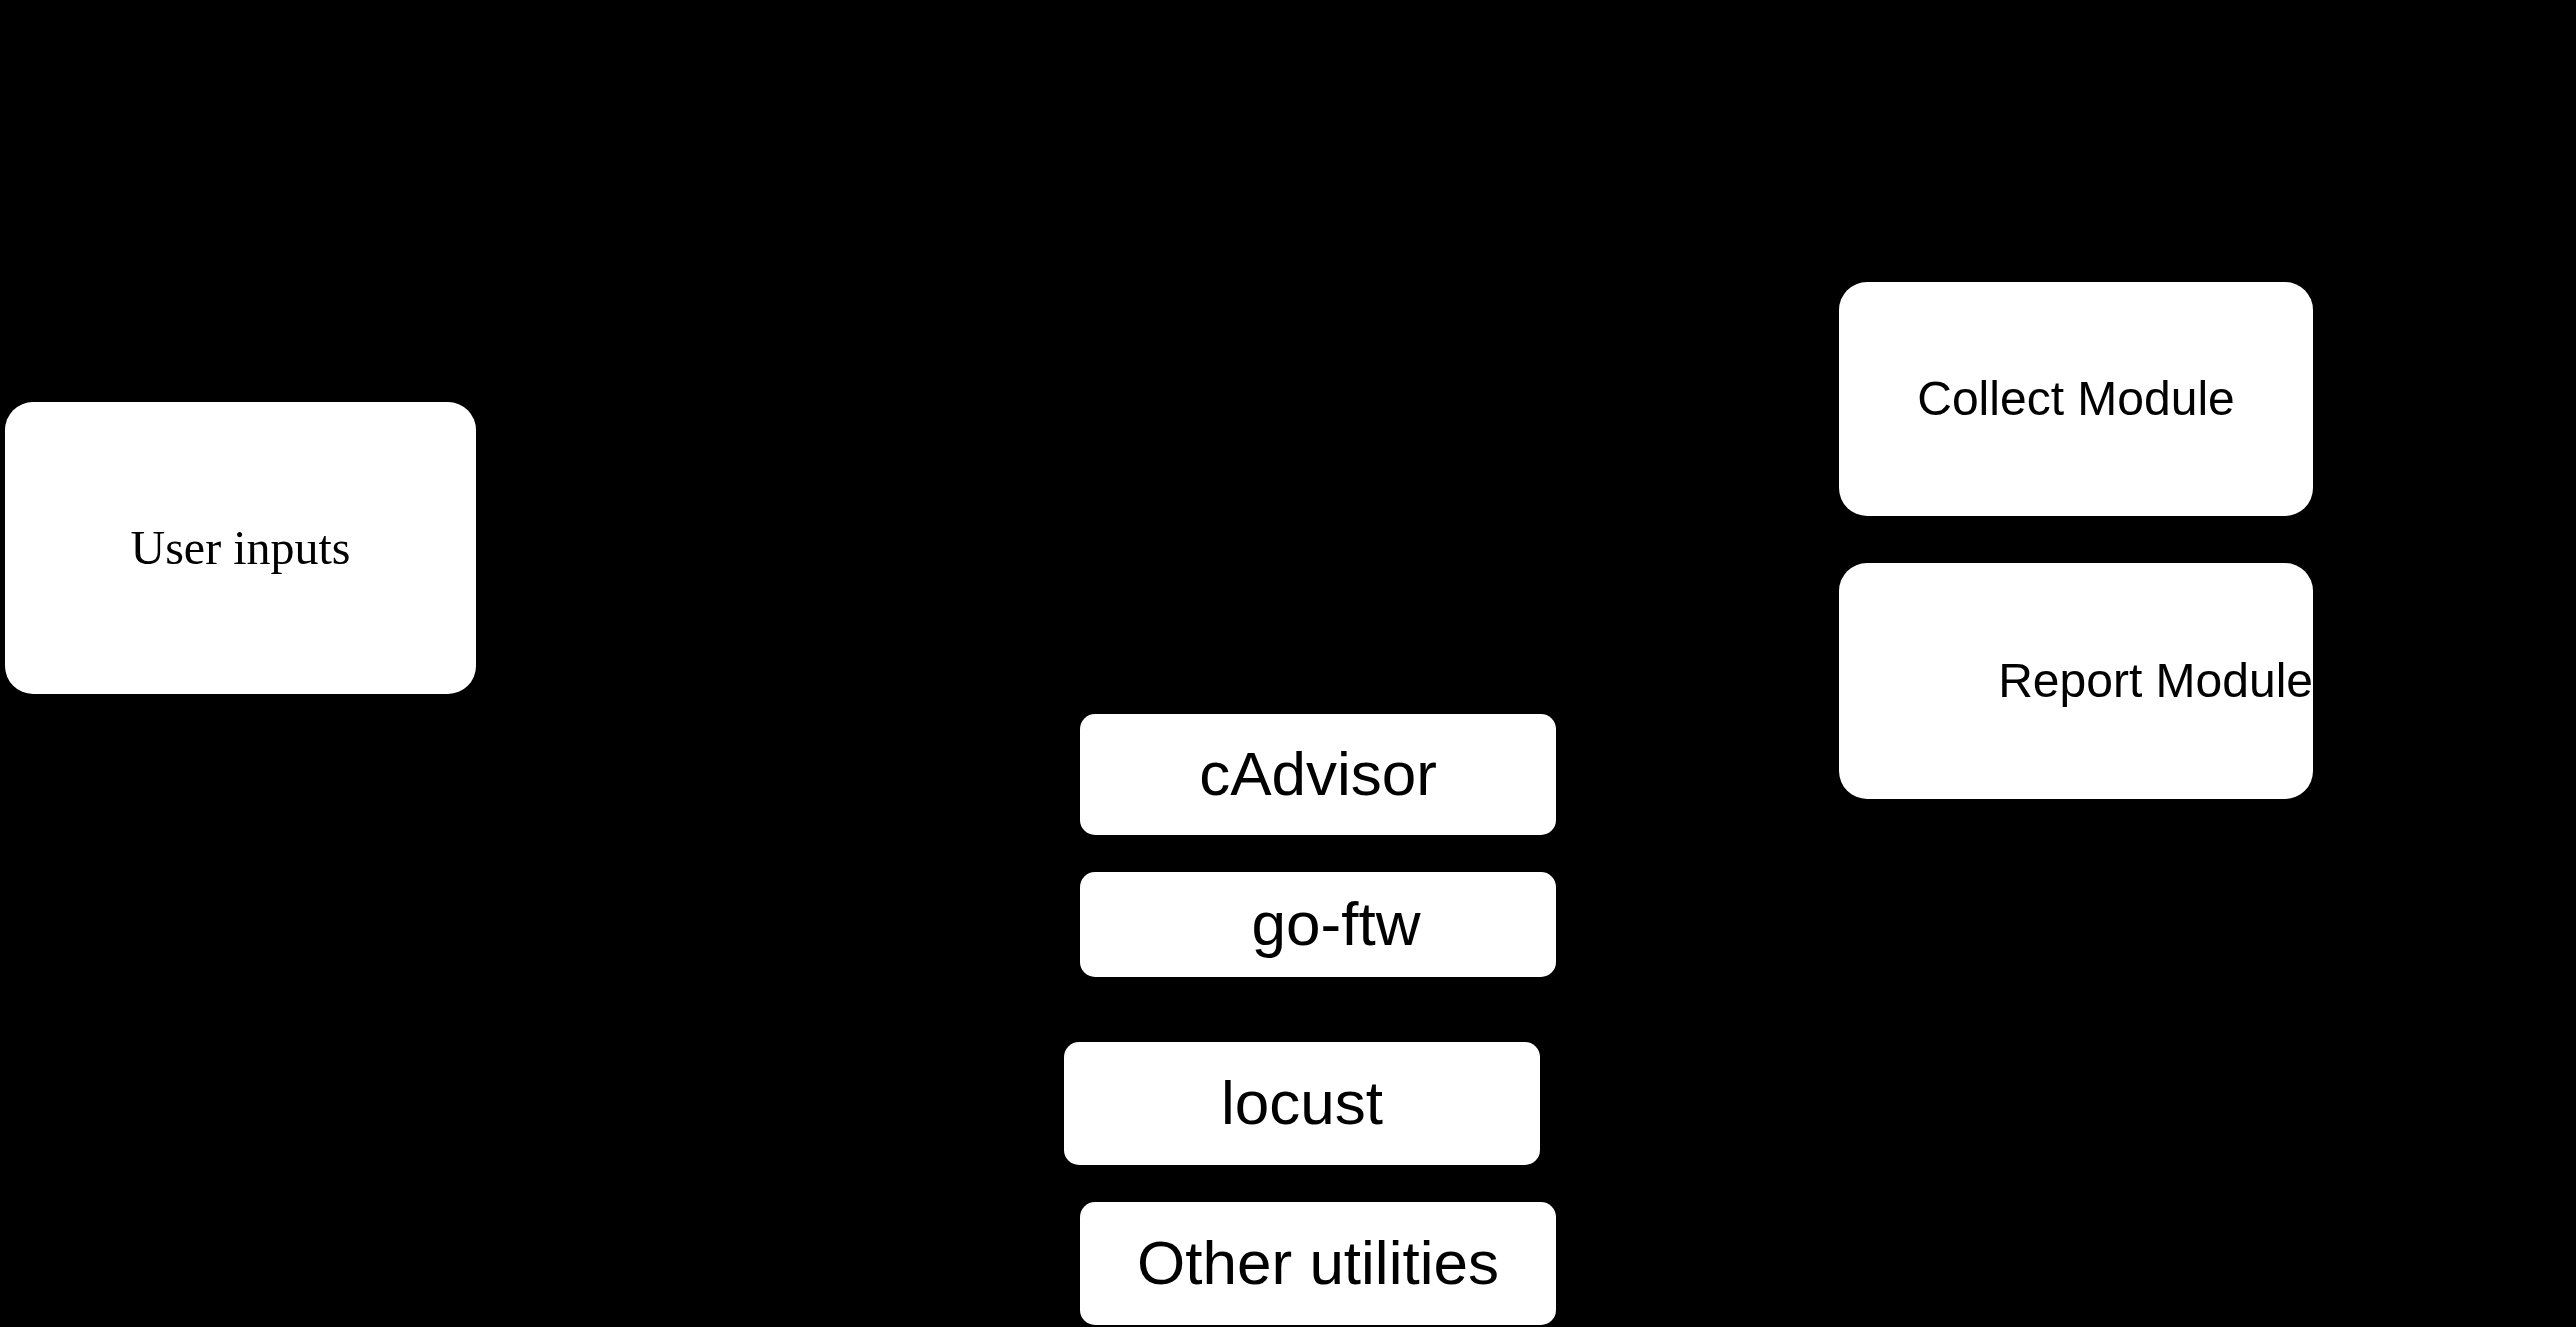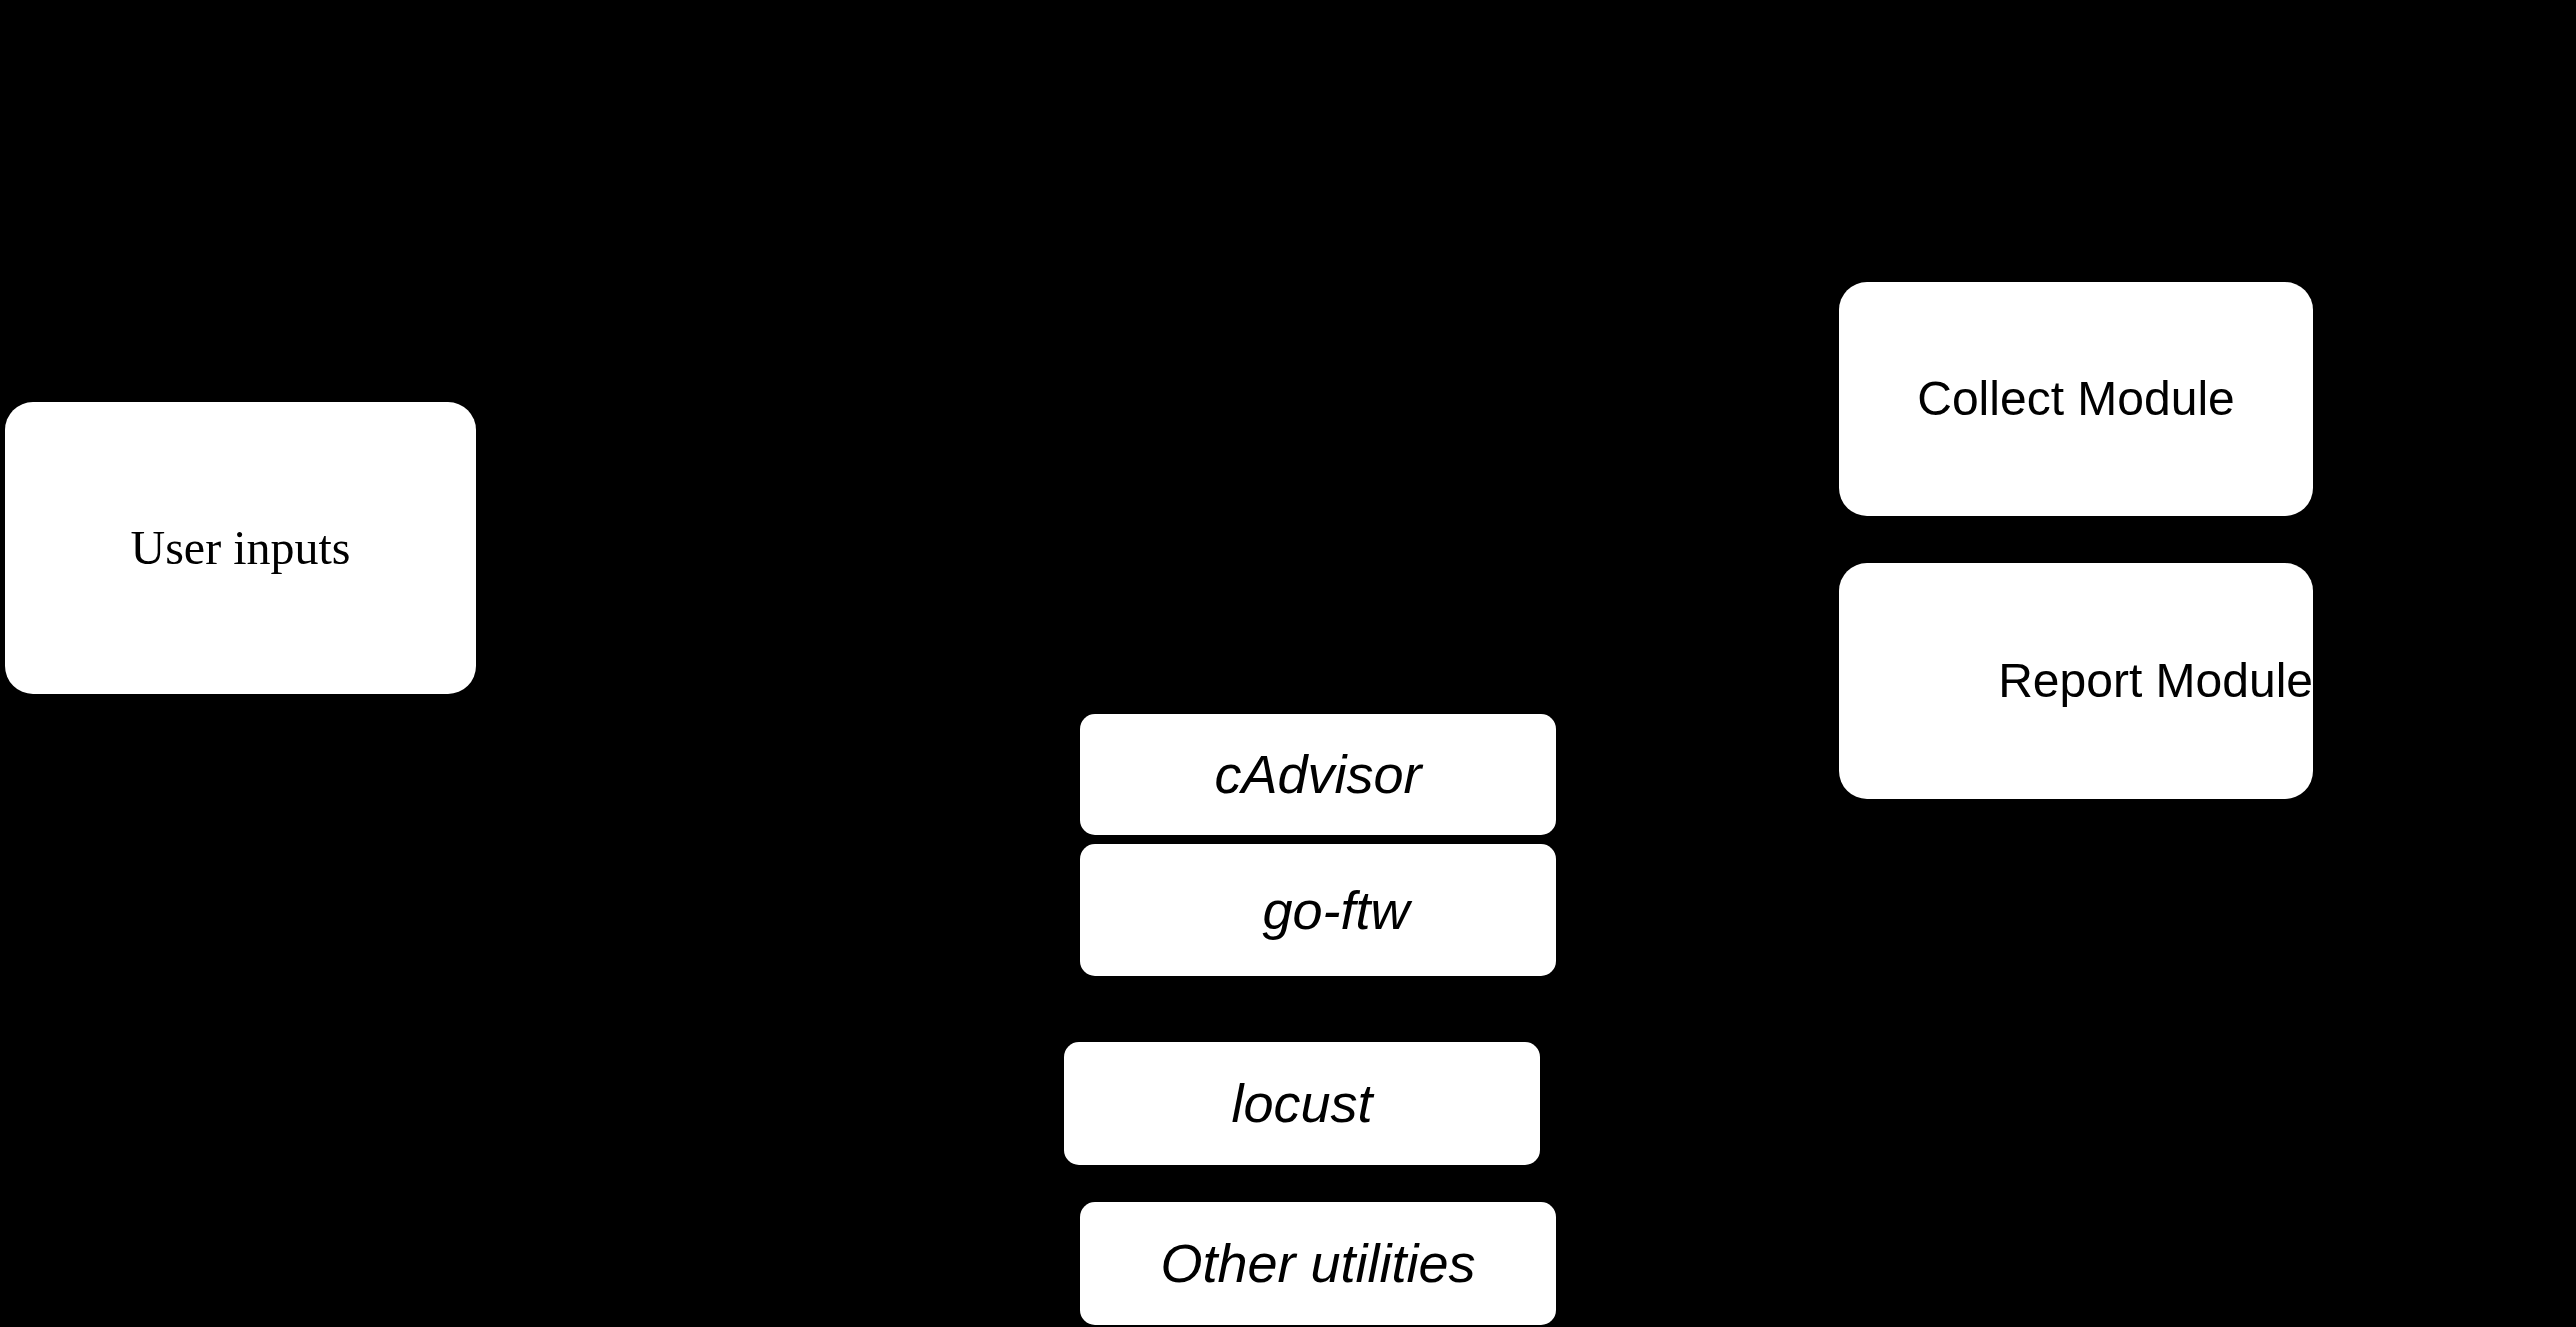--- a/index.html
+++ b/index.html
@@ -27,28 +27,28 @@
     color: var(--node-text);
     display: flex;
     align-items: center;
     justify-content: center;
     text-align: center;
     font-size: 48px;
     line-height: 1.2;
     white-space: nowrap;
   }
   .node--lg { border-radius: 28px; }
-  .node--sm { border-radius: 15px; font-size: 54px; font-style: italic; }
+  .node--sm { border-radius: 15px; font-size: 62px; }
 
   .pos-user-inputs     { left: 5px;    top: 402px;  width: 471px; height: 292px; font-family: Liberation Serif, serif; }
   .pos-utility         { left: 742px;  top: 403px;  width: 477px; height: 235px; }
   .pos-collect-module  { left: 1839px; top: 282px;  width: 474px; height: 234px; }
   .pos-report-module   { left: 1839px; top: 563px;  width: 474px; height: 236px; justify-content: flex-end; }
   .pos-cadvisor        { left: 1080px; top: 714px;  width: 476px; height: 121px; }
-  .pos-go-ftw          { left: 1080px; top: 844px;  width: 476px; height: 132px; padding-left: 36px; }
+  .pos-go-ftw          { left: 1080px; top: 872px;  width: 476px; height: 105px; padding-left: 36px; }
   .pos-locust          { left: 1064px; top: 1042px; width: 476px; height: 123px; }
   .pos-other-utilities { left: 1080px; top: 1202px; width: 476px; height: 123px; align-items: center; }
 </style>
 </head>
 <body>
 
 <div class="canvas">
 
   <div class="node node--lg pos-user-inputs">
     <span>User inputs</span>

